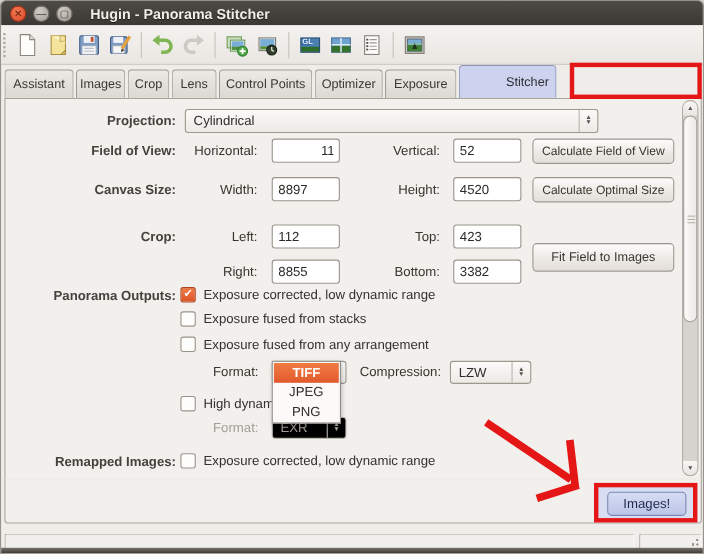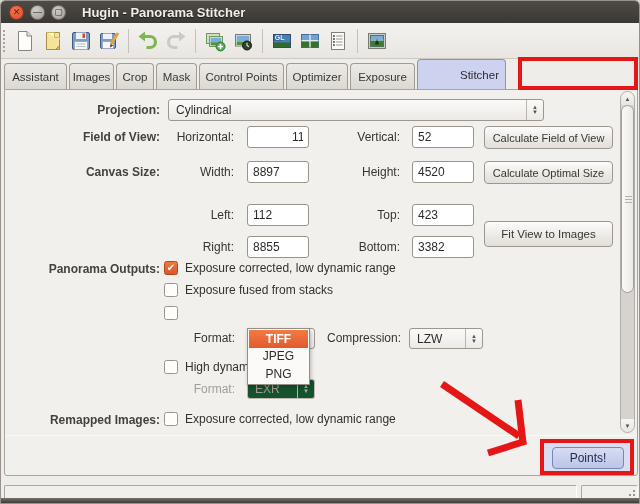--- a/index.html
+++ b/index.html
@@ -45,21 +45,21 @@
   .btn{position:absolute;border:1px solid #9d978e;border-radius:4px;
        background:linear-gradient(#fdfcfb,#edeae6 55%,#e2dfda);font-size:11px;color:#3a372f;
        display:flex;align-items:center;justify-content:center;font-family:inherit;padding:0;}
   .combo{position:absolute;border:1px solid #9d978e;border-radius:3px;
          background:linear-gradient(#fbfaf8,#eceae6);display:flex;align-items:center;
          font-size:12px;color:#2f2d2a;}
   .combo .cval{flex:1;padding:0 7px;}
   .combo .spin{width:17px;align-self:stretch;border-left:1px solid #b9b4ad;display:flex;
                flex-direction:column;align-items:center;justify-content:center;color:#57534c;}
   .combo .spin span{font-size:6px;line-height:5px;}
-  .combo.disabled{color:#a19c95;background:#14532d;border-color:#bdb8b1;}
+  .combo.disabled{color:#a19c95;background:#000000;border-color:#bdb8b1;}
   .combo.disabled .spin{color:#b0aba4;}
   .cbrow{position:absolute;display:flex;align-items:center;gap:7px;height:16px;font-size:12px;color:#33312d;}
   .cbox{width:14px;height:14px;border:1px solid #9a948b;border-radius:2.5px;background:#fdfdfc;
         display:flex;align-items:center;justify-content:center;flex:none;}
   .cbox.checked{background:linear-gradient(#ef7a45,#dd5527);border-color:#b2461f;color:#fff;
         font-size:10px;line-height:10px;}
   .menu{position:absolute;left:242px;top:238px;width:63px;background:#fbfaf9;
         border:1px solid #938e86;box-shadow:1px 2px 4px rgba(0,0,0,.25);z-index:10;padding:1px;}
   .menu .mi{height:17.5px;display:flex;align-items:center;justify-content:center;font-size:12px;color:#2e2c29;}
   .menu .mi.hl{background:linear-gradient(#f17b42,#e25a2c);color:#fff;font-weight:bold;}
@@ -222,21 +222,21 @@
           <path d="M11 8.5 l2.2 6 h-4.4 z" fill="#25301f"></path>
           <line x1="4.5" y1="10" x2="17.5" y2="10" stroke="#8fc08a" stroke-width="1"></line>
         </svg>
     </button>
   </div>
 
   <div class="tabbar">
     <div class="tab" style="width:63px">Assistant</div>
     <div class="tab" style="width:45px">Images</div>
     <div class="tab" style="width:38px">Crop</div>
-    <div class="tab" style="width:41px">Mask</div>
+    <div class="tab" style="width:41px">Lens</div>
     <div class="tab" style="width:85px">Control Points</div>
     <div class="tab" style="width:62px">Optimizer</div>
     <div class="tab" style="width:65px">Exposure</div>
     <div class="tab active" style="width:89px">Stitcher</div>
   </div>
   <div class="tab-redbox"></div>
 
   <div class="page">
 
     <div class="row-label" style="top:13px">Projection:</div>
@@ -255,41 +255,43 @@
     <input class="tfield" style="left: 407px; top: 36px;" value="52">
     <button class="btn" style="left:479px;top:36px;width:129px;height:23px">Calculate Field of View</button>
 
     <div class="row-label" style="top:75px">Canvas Size:</div>
     <div class="sub-label" style="left:150px;top:75px;width:79px">Width:</div>
     <input class="tfield" style="left: 242px; top: 71px;" value="8897">
     <div class="sub-label" style="left:315px;top:75px;width:80px">Height:</div>
     <input class="tfield" style="left: 407px; top: 71px;" value="4520">
     <button class="btn" style="left:479px;top:71px;width:129px;height:23px">Calculate Optimal Size</button>
 
+    <div class="row-label" style="top:118px">Crop:</div>
     <div class="sub-label" style="left:150px;top:118px;width:79px">Left:</div>
     <input class="tfield" style="left: 242px; top: 114px;" value="112">
     <div class="sub-label" style="left:315px;top:118px;width:80px">Top:</div>
     <input class="tfield" style="left: 407px; top: 114px;" value="423">
     <div class="sub-label" style="left:150px;top:150px;width:79px">Right:</div>
     <input class="tfield" style="left: 242px; top: 146px;" value="8855">
     <div class="sub-label" style="left:315px;top:150px;width:80px">Bottom:</div>
     <input class="tfield" style="left: 407px; top: 146px;" value="3382">
-    <button class="btn" style="left:479px;top:131px;width:129px;height:26px;font-size:11.5px">Fit View to Images</button>
+    <button class="btn" style="left:479px;top:131px;width:129px;height:26px;font-size:11.5px">Fit Field to Images</button>
 
     <div class="row-label" style="top:172px">Panorama Outputs:</div>
     <div class="cbrow" style="left:159px;top:170px">
       <span class="cbox checked">✔</span>
       <span>Exposure corrected, low dynamic range</span>
     </div>
     <div class="cbrow" style="left:159px;top:192px">
       <span class="cbox"></span>
       <span>Exposure fused from stacks</span>
     </div>
     <div class="cbrow" style="left:159px;top:215px">
       <span class="cbox"></span>
+      <span>Exposure fused from any arrangement</span>
     </div>
 
     <div class="sub-label" style="left:150px;top:241px;width:80px">Format:</div>
     <div class="combo" style="left:242px;top:238px;width:68px;height:21px">
       <span class="cval"></span>
       <span class="spin">
           <span>▲</span>
           <span>▼</span>
         </span>
     </div>
@@ -332,21 +334,21 @@
 
     <div class="vscroll">
       <div class="vs-btn" style="top:0">▲</div>
       <div class="vs-thumb">
           <div class="vs-grip"></div>
         </div>
       <div class="vs-btn" style="bottom:0">▼</div>
     </div>
 
     <div class="stitch-redbox">
-      <button class="stitch-btn">Points!</button>
+      <button class="stitch-btn">Images!</button>
     </div>
   </div>
 
   <div class="status-cell" style="left:3px;top:484px;width:573px"></div>
   <div class="status-cell" style="left:580px;top:484px;width:57px">
     <div class="grip-dots"></div>
   </div>
   <div class="bottom-band"></div>
 
   <svg class="arrow-svg" width="640" height="504" viewBox="0 0 640 504">

